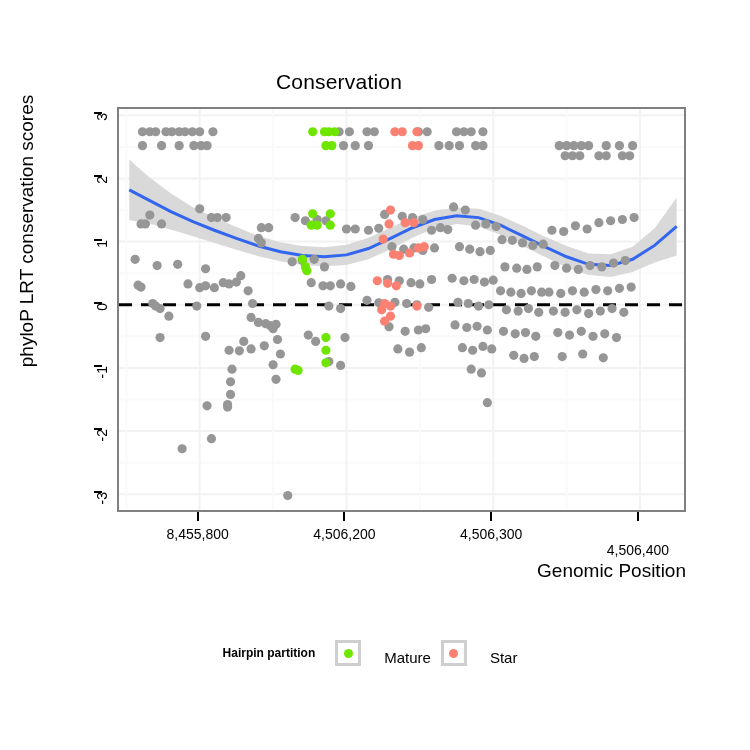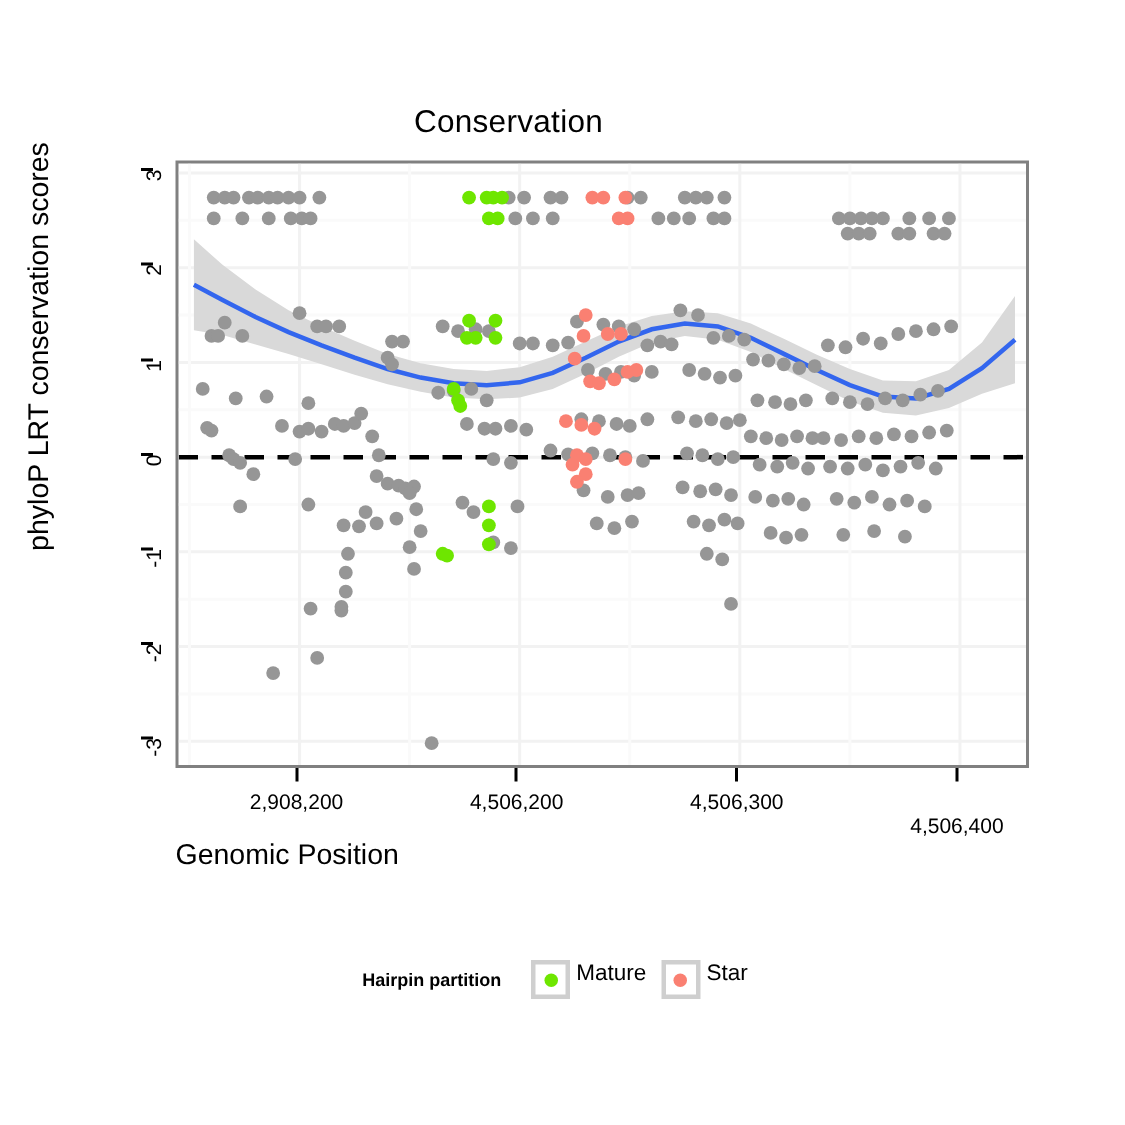--- a/index.html
+++ b/index.html
@@ -60,21 +60,21 @@
     transform: rotate(-90deg);
     font-size: 19px;
     color: #000000;
     white-space: nowrap;
   }
   #xlab {
     position: absolute;
     left: 117px;
     top: 560px;
     width: 569px;
-    text-align: left;
+    text-align: right;
     font-size: 19px;
     color: #000000;
   }
 
   .ytick-label {
     position: absolute;
     right: 0;
     width: 26px;
     text-align: right;
     font-size: 14px;
@@ -121,22 +121,22 @@
     gap: 11px;
   }
   #legend-title {
     font-size: 12px;
     font-weight: bold;
     color: #000000;
     margin-right: 9px;
   }
   .legend-item {
     display: flex;
-    align-items: flex-start;
-    gap: 4px;
+    align-items: flex-end;
+    gap: 23px;
   }
   .legend-key {
     width: 26px;
     height: 26px;
     background: #ffffff;
     border: 3px solid #cfcfcf;
     box-sizing: border-box;
     display: flex;
     align-items: center;
     justify-content: center;
@@ -173,21 +173,21 @@
       <div class="ytick-label" style="top: 187.764px;">0</div>
       <div class="ytick-mark" style="top: 131.614px;"></div>
       <div class="ytick-label" style="top: 124.614px;">1</div>
       <div class="ytick-mark" style="top: 68.4646px;"></div>
       <div class="ytick-label" style="top: 61.4646px;">2</div>
       <div class="ytick-mark" style="top: 5.31496px;"></div>
       <div class="ytick-label" style="top: -1.68504px;">3</div>
     </div>
   <div id="xticks">
       <div class="xtick-mark" style="left: 79.7143px;"></div>
-      <div class="xtick-label" style="left: 80.7143px;">2,908,200</div>
+      <div class="xtick-label" style="left: 80.7143px;">8,455,800</div>
       <div class="xtick-mark" style="left: 226.468px;"></div>
       <div class="xtick-label" style="left: 227.468px; text-align: center;">4,506,200</div>
       <div class="xtick-mark" style="left: 373.221px;"></div>
       <div class="xtick-label" style="left: 374.221px;">4,506,300</div>
       <div class="xtick-mark" style="left: 519.974px;"></div>
       <div class="xtick-label" style="left: 520.974px; margin-top: 16px;">4,506,400</div>
     </div>
 
   <div id="panel">
     <div id="plot-area">

